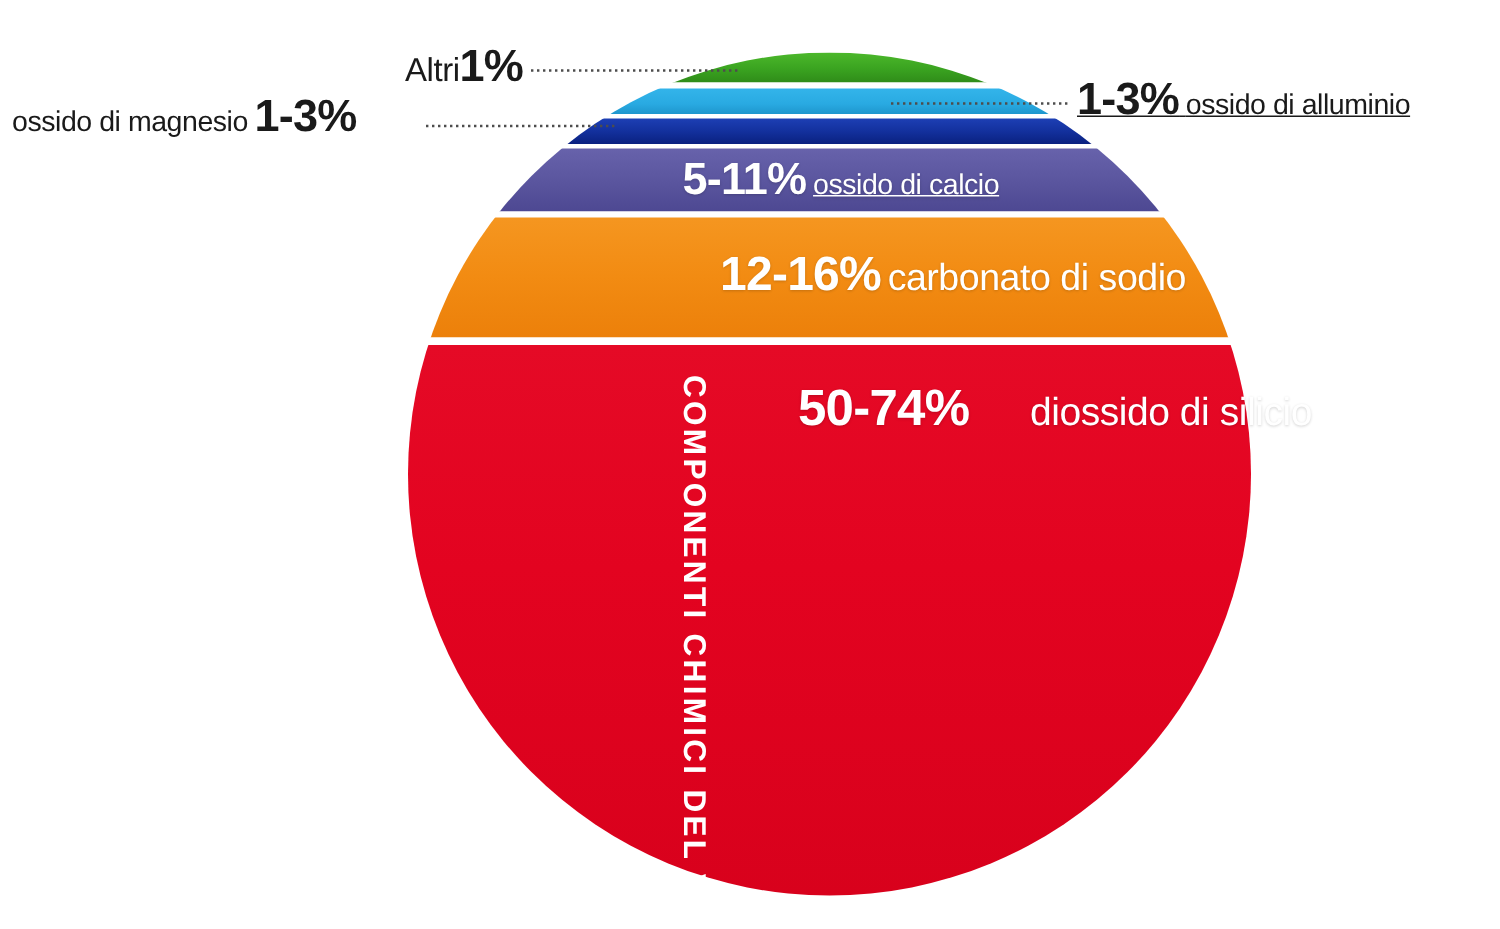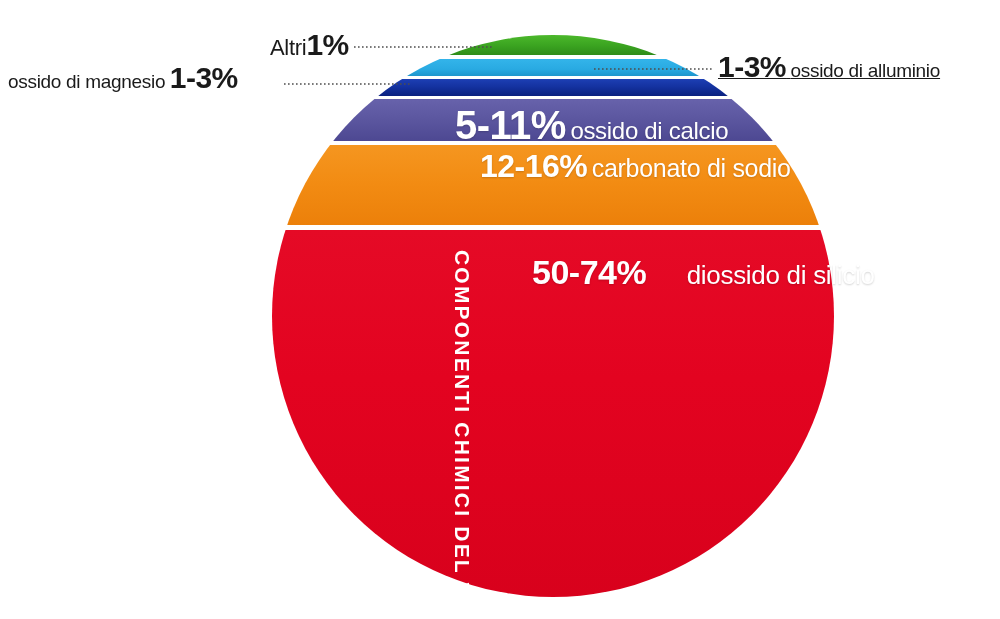--- a/index.html
+++ b/index.html
@@ -43,24 +43,24 @@
     position:absolute;
     white-space:nowrap;
     color:#ffffff;
     line-height:1;
     text-shadow:0 1px 2px rgba(0,0,0,0.18);
   }
   .band-label .pct{font-weight:700;letter-spacing:-0.5px;}
   .band-label .nm{font-weight:400;letter-spacing:-0.3px;}
 
   #label-calcio{left:455px;top:105px;}
-  #label-calcio .pct{font-size:40px;}
-  #label-calcio .nm{font-size:24px;}
+  #label-calcio .pct{font-size:30px;}
+  #label-calcio .nm{font-size:19px;text-decoration:underline;}
 
-  #label-sodio{left:480px;top:150px;text-align:right;}
+  #label-sodio{left:480px;top:166px;text-align:right;}
   #label-sodio .pct{font-size:32px;}
   #label-sodio .nm{font-size:25px;}
 
   #label-silicio{left:532px;top:255px;}
   #label-silicio .pct{font-size:34px;}
   #label-silicio .nm{font-size:26px;margin-left:36px;}
 
   
   #vertical-title{
     position:absolute;

